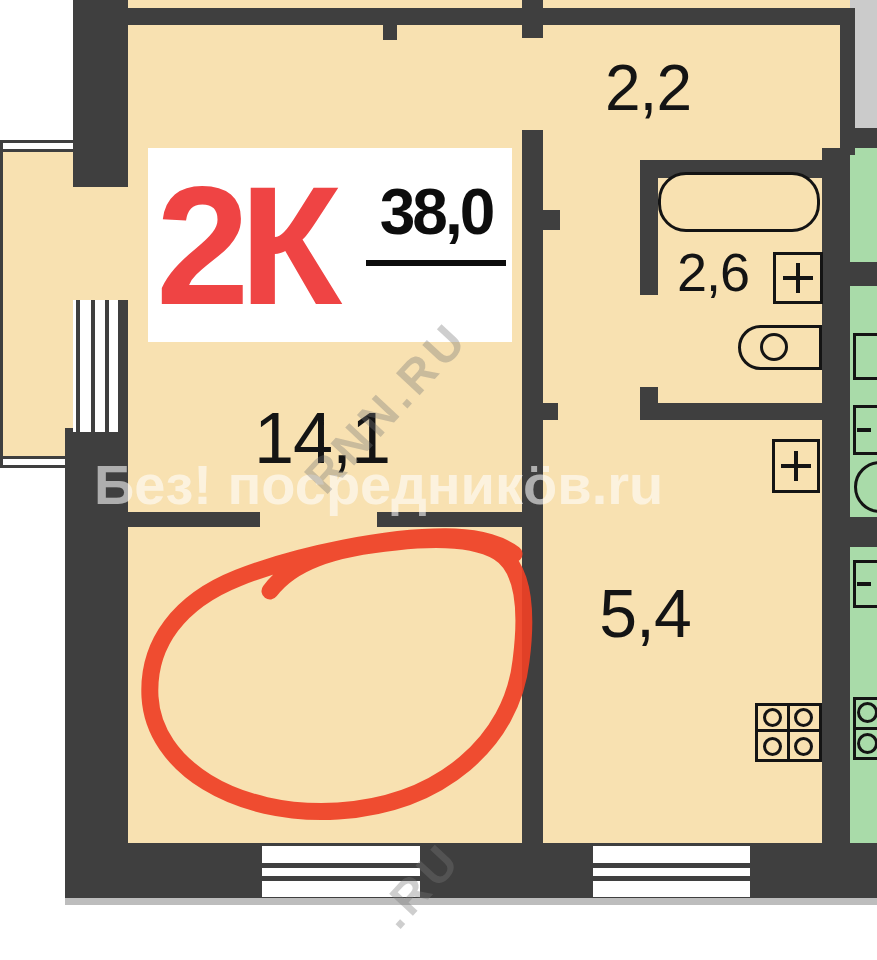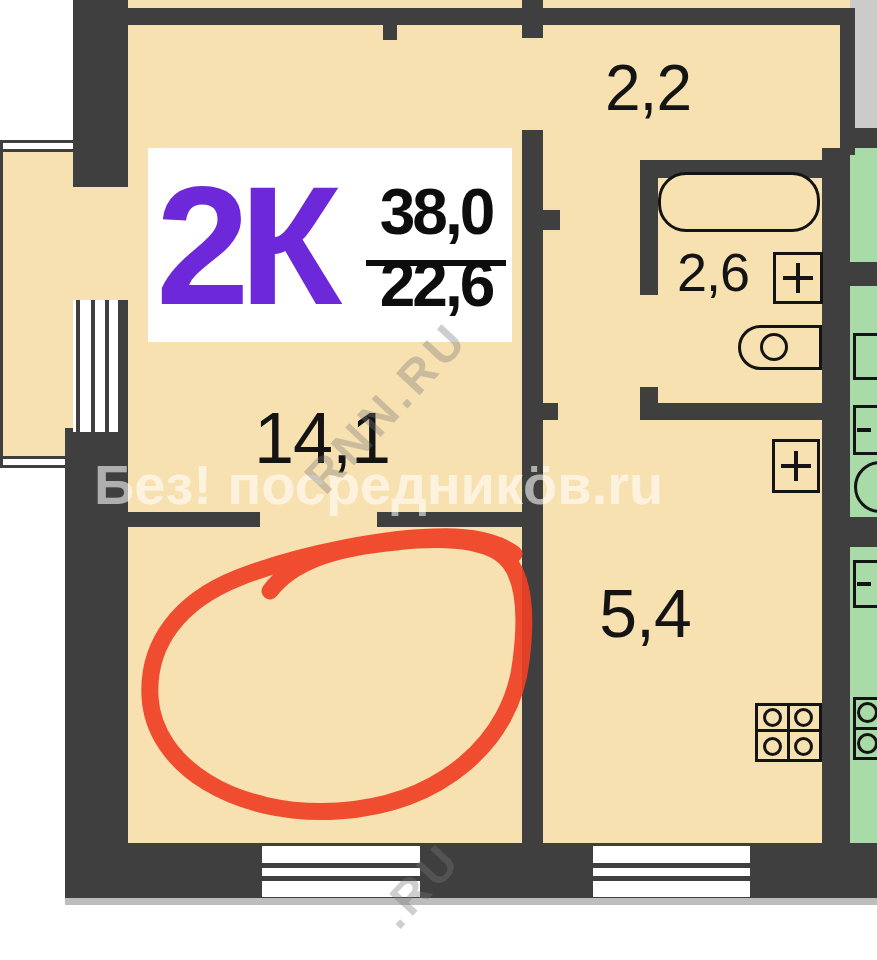--- a/index.html
+++ b/index.html
@@ -13,21 +13,21 @@
   .fix{position:absolute;border:3px solid #141414;background:#f8e1b1;box-sizing:border-box;}
   .gfix{position:absolute;border:3px solid #141414;background:#a9dba9;box-sizing:border-box;}
   .circ{border-radius:50%;}
   .roomlabel{position:absolute;color:#141414;transform:translate(-50%,-50%);
              font-weight:400;white-space:nowrap;letter-spacing:-1px;}
   .winbar{position:absolute;background:#ffffff;}
   .thinline{position:absolute;background:#3f3f3f;}
   .plusbar{position:absolute;background:#141414;}
   #typelabel{position:absolute;left:148px;top:148px;width:364px;height:194px;background:#ffffff;}
   #typecode{position:absolute;left:8px;top:14px;font-size:168px;line-height:1;font-weight:700;
-            letter-spacing:-10px;color:#6d28d9;}
+            letter-spacing:-10px;color:#ef4444;}
   .fracnum{position:absolute;left:218px;width:140px;text-align:center;font-size:64px;line-height:1;
            font-weight:700;color:#0d0d0d;letter-spacing:-3px;}
   #wm-main{position:absolute;left:94px;top:452px;font-size:56px;font-weight:700;
            color:rgba(255,255,255,0.58);white-space:nowrap;letter-spacing:0px;}
   .wm-diag{position:absolute;font-size:47px;font-weight:700;color:rgba(118,118,118,0.36);
            letter-spacing:5px;transform-origin:0 100%;transform:rotate(-47deg);white-space:nowrap;
            height:58px;line-height:58px;}
 </style>
 </head>
 <body>
@@ -113,21 +113,20 @@
   <div class="plusbar" style="left:787px;top:703px;width:3px;height:59px;"></div>
   <div class="plusbar" style="left:755px;top:729px;width:67px;height:3px;"></div>
   <div class="fix circ" style="left:763px;top:708px;width:19px;height:19px;"></div>
   <div class="fix circ" style="left:794px;top:708px;width:19px;height:19px;"></div>
   <div class="fix circ" style="left:763px;top:737px;width:19px;height:19px;"></div>
   <div class="fix circ" style="left:794px;top:737px;width:19px;height:19px;"></div>
 
   <div id="typelabel">
     <div id="typecode">2К</div>
     <div class="fracnum" style="top:32px;border-bottom:6px solid #0d0d0d;padding-bottom:16px;">38,0</div>
-    <div class="fracnum" style="top:104px;">22,6</div>
   </div>
 
   <div class="roomlabel" style="left:648px;top:88px;font-size:64px;">2,2</div>
   <div class="roomlabel" style="left:713px;top:272px;font-size:54px;">2,6</div>
   <div class="roomlabel" style="left:322px;top:438px;font-size:72px;">14,1</div>
   <div class="roomlabel" style="left:645px;top:613px;font-size:68px;">5,4</div>
 
   <div id="wm-main">Без! посредникöв.ru</div>
   <div class="wm-diag" style="left:335px;top:447px;">RNN.RU</div>
   <div class="wm-diag" style="left:408px;top:882px;">.RU</div>

